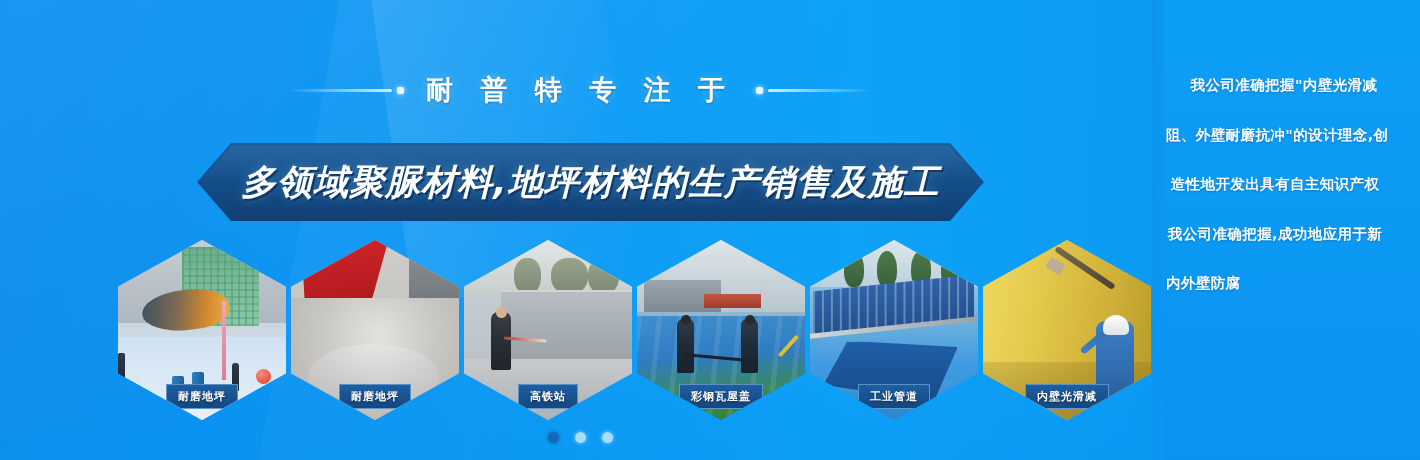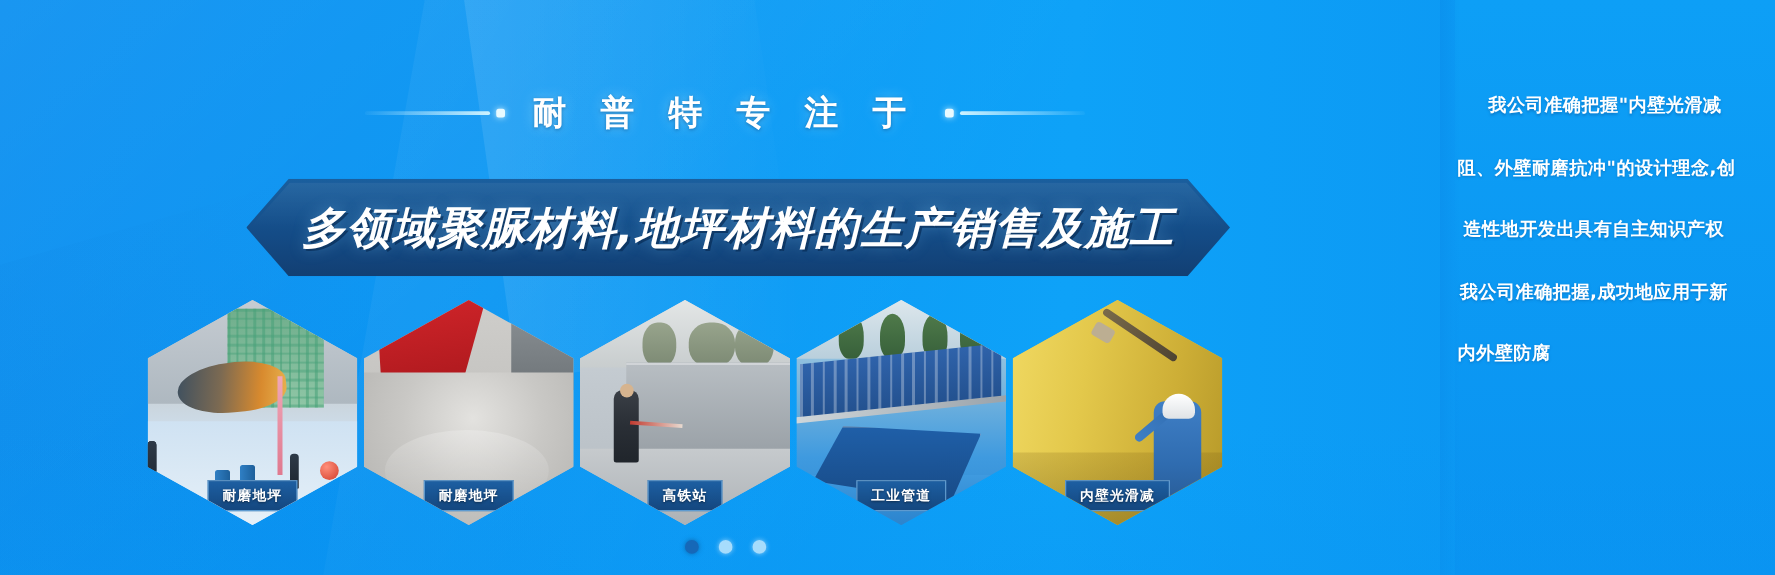--- a/index.html
+++ b/index.html
@@ -369,20 +369,36 @@
           <div class="tree c"></div>
         <div class="wall"></div>
           <div class="deck"></div>
         <div class="worker"></div>
           <div class="head"></div>
           <div class="spray"></div>
       </div>
       <span class="hex-label">高铁站</span>
     </div>
 
+    <div class="hex">
+      <div class="hex-photo ph4">
+        <div class="sky"></div>
+          <div class="city"></div>
+          <div class="redroof"></div>
+        <div class="roof"></div>
+          <div class="stripe"></div>
+        <div class="w a"></div>
+          <div class="w b"></div>
+        <div class="h a"></div>
+          <div class="h b"></div>
+        <div class="hose"></div>
+          <div class="hose2"></div>
+      </div>
+      <span class="hex-label">彩钢瓦屋盖</span>
+    </div>
 
     <div class="hex">
       <div class="hex-photo ph5">
         <div class="sky"></div>
         <div class="palm a"></div>
           <div class="palm b"></div>
           <div class="palm c"></div>
           <div class="palm d"></div>
         <div class="seats"></div>
           <div class="rail"></div>

